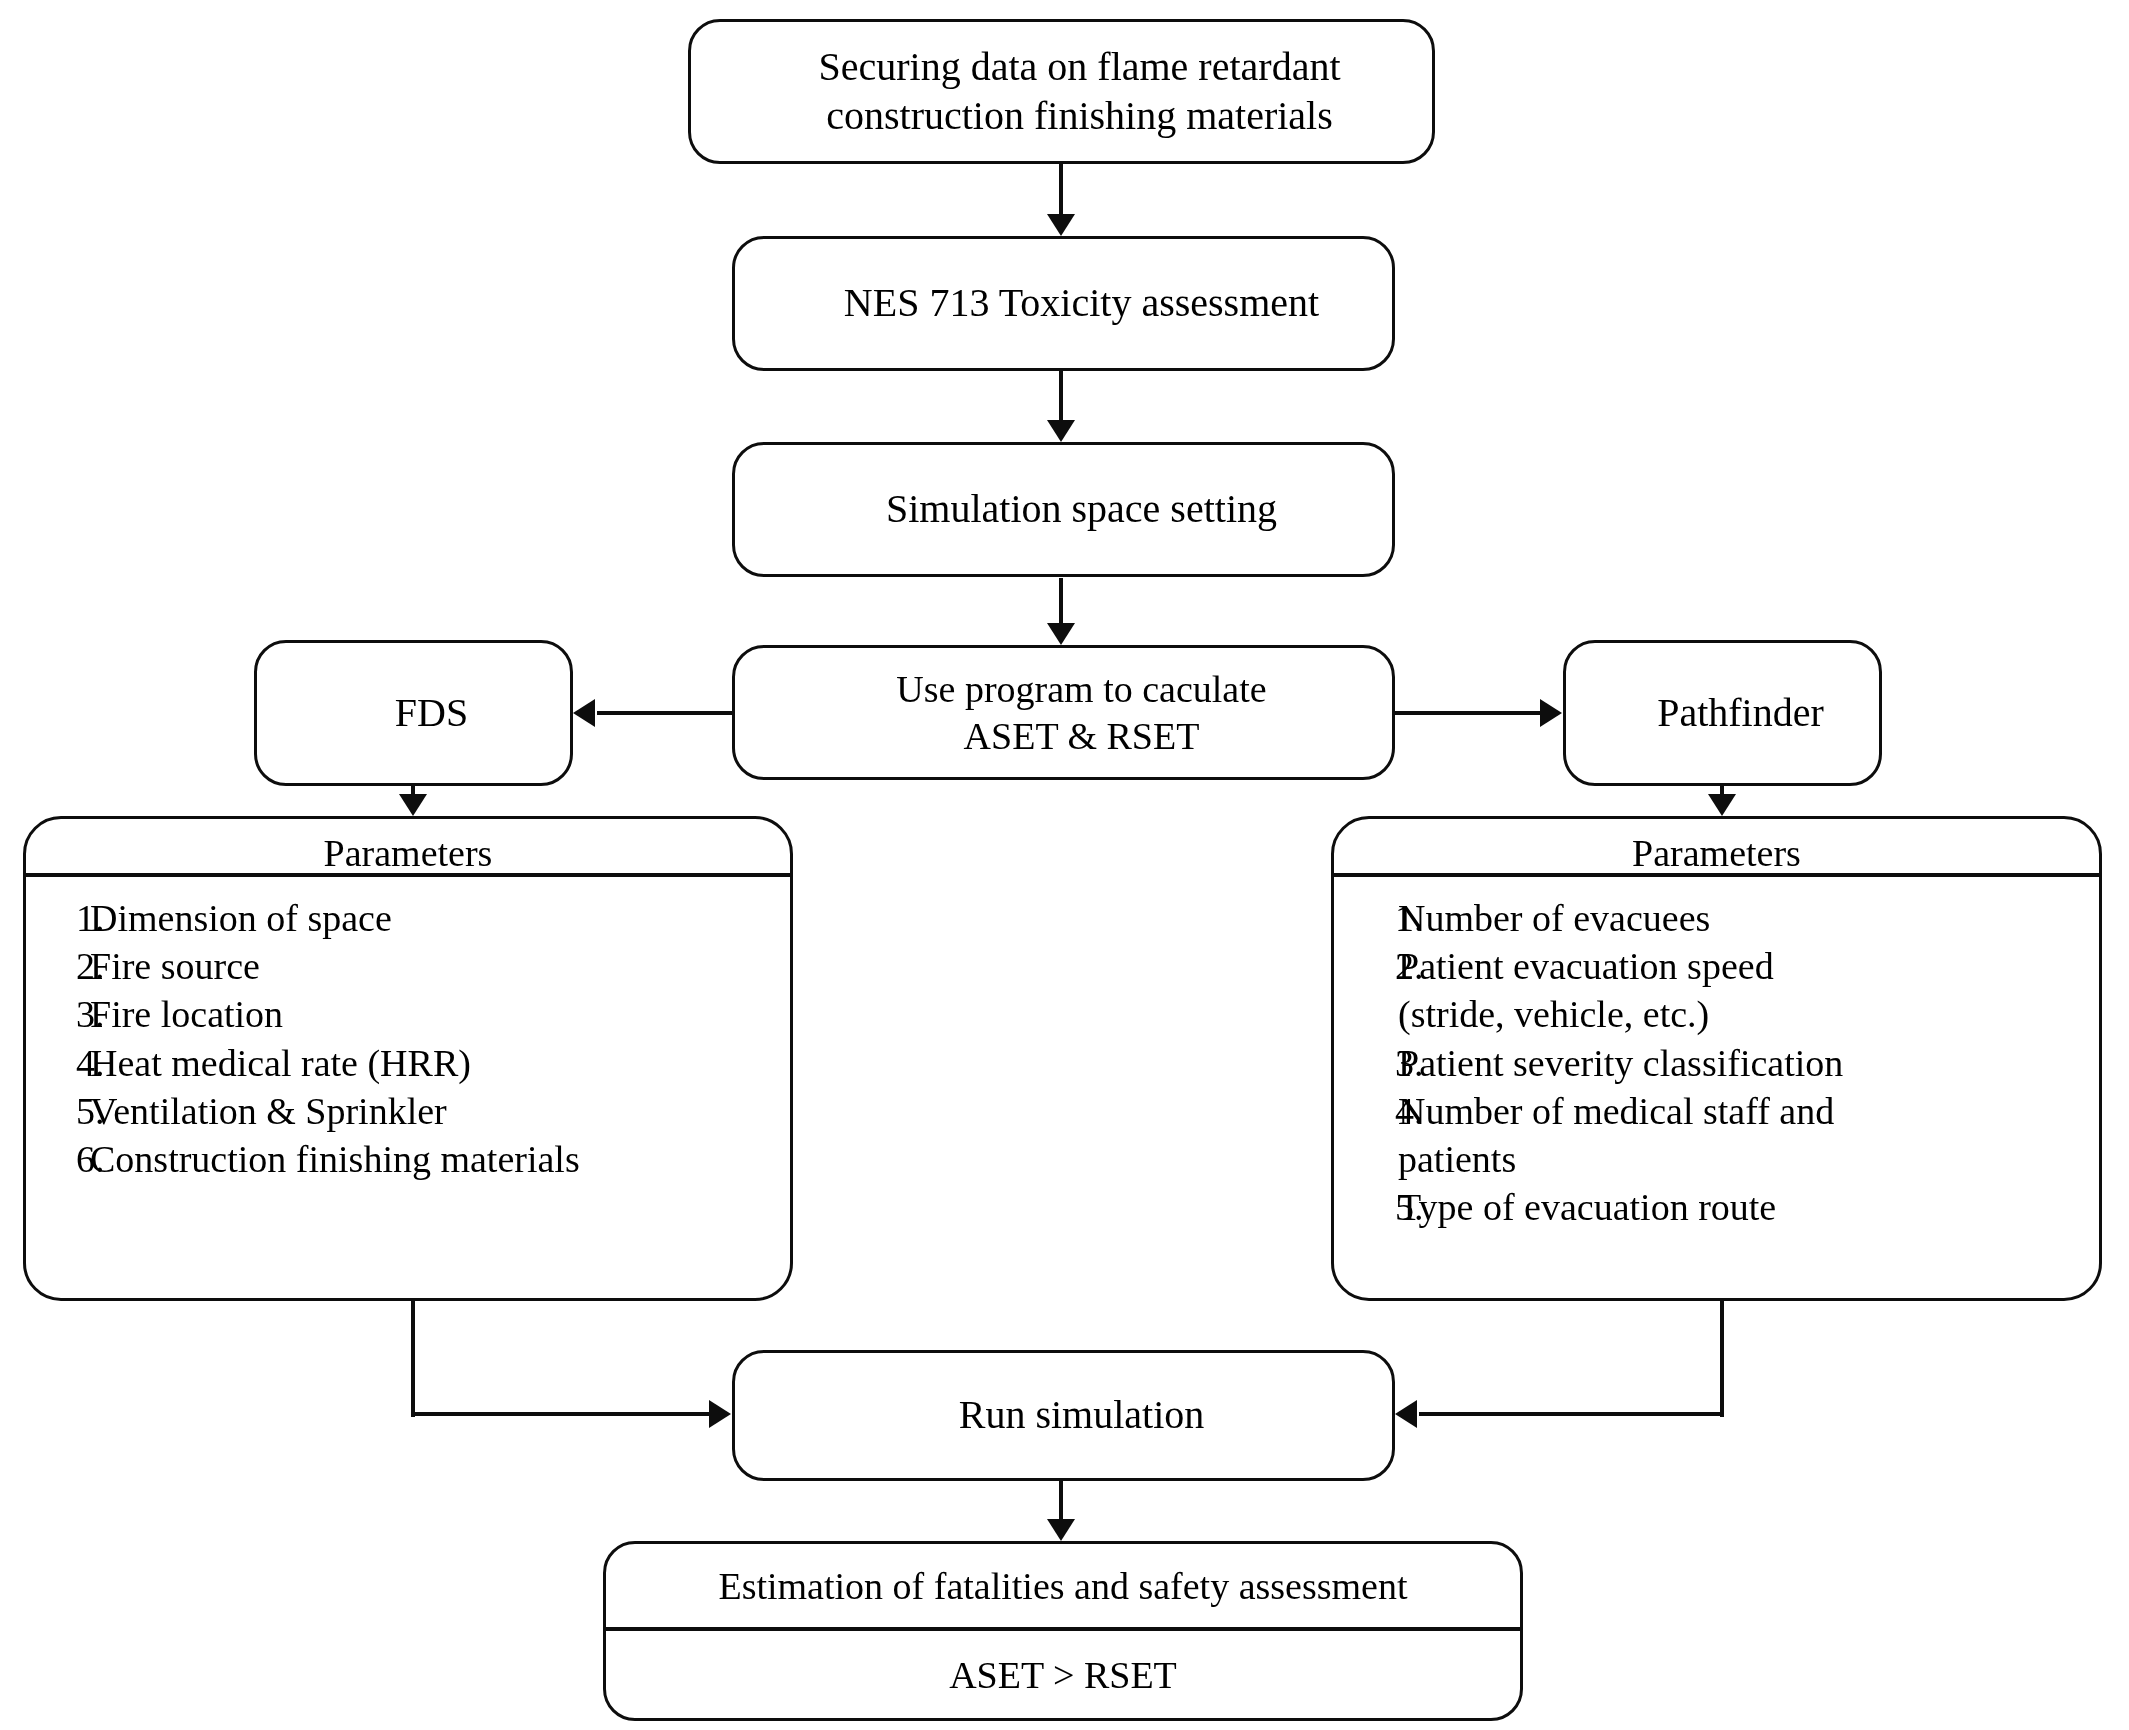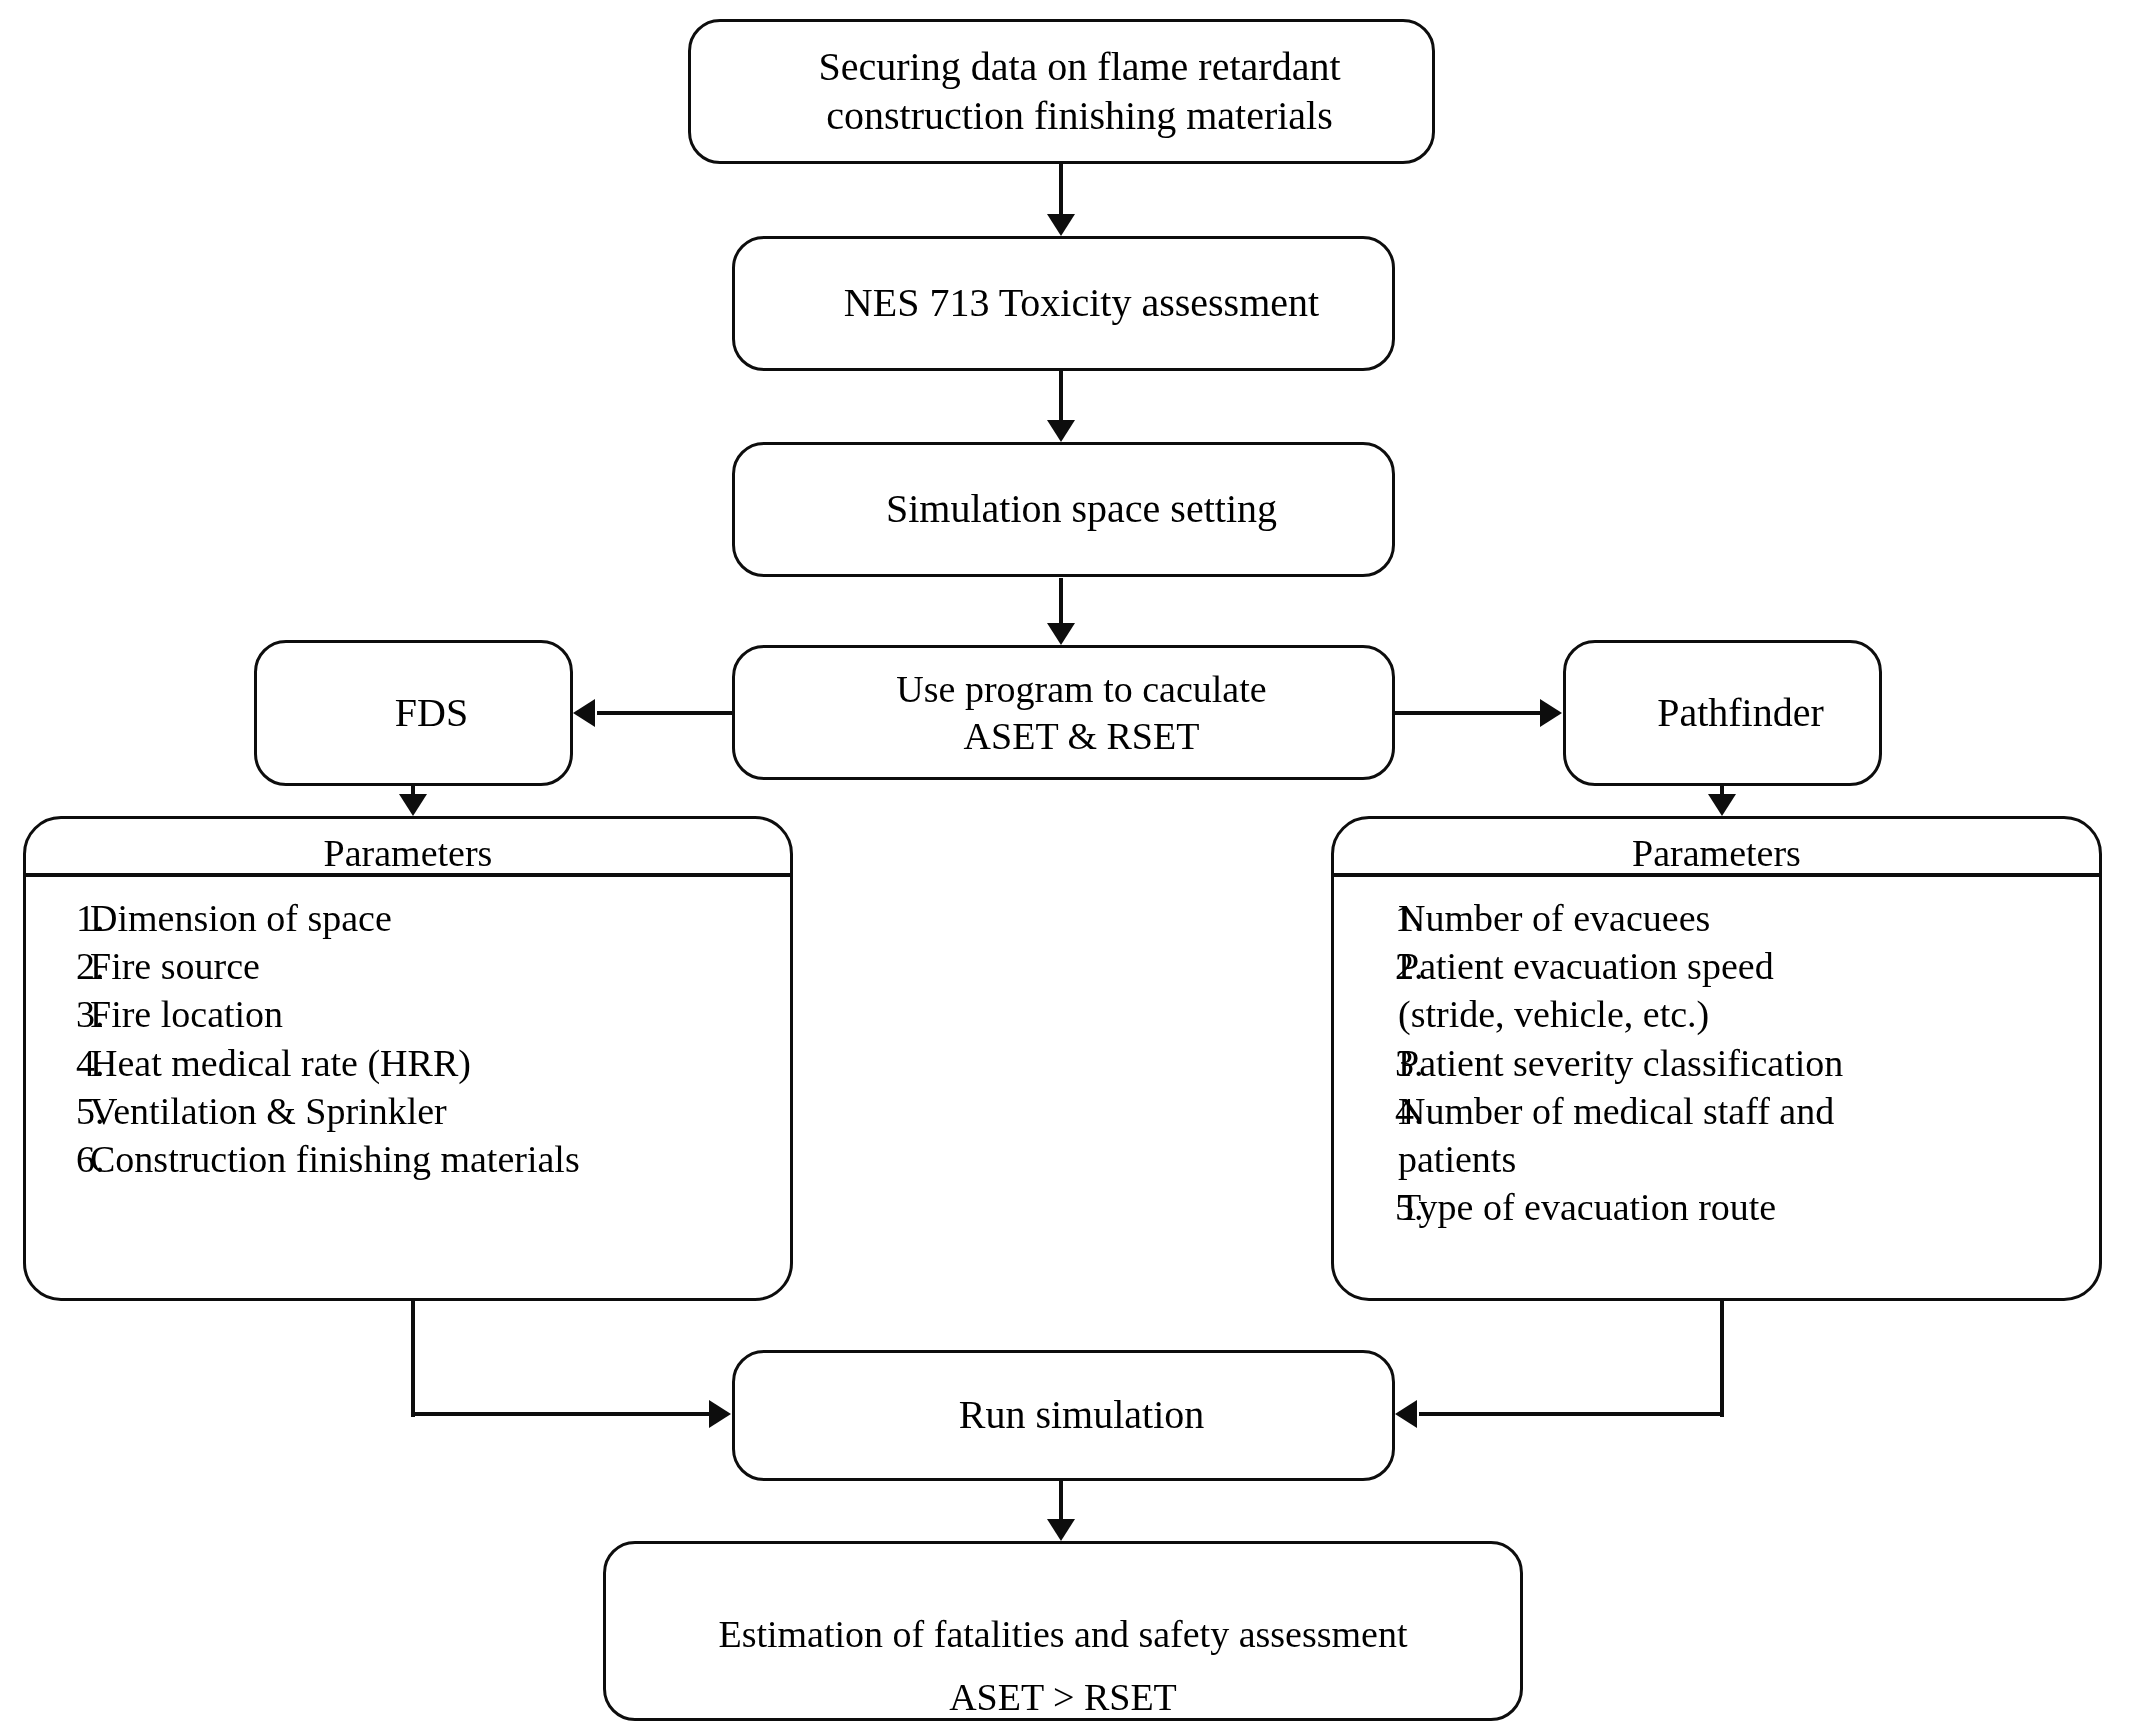--- a/index.html
+++ b/index.html
@@ -105,21 +105,21 @@
     border-radius: 32px;
     background: #ffffff;
     z-index: 5;
     overflow: hidden;
     display: flex;
     flex-direction: column;
   }
   #node-estimate .est-top {
     flex: 0 0 83px;
     display: flex; align-items: center; justify-content: center;
-    font-size: 38px; color: #000; text-align: center; margin-top: 48px;
+    font-size: 38px; color: #000; text-align: center;
   }
   #node-estimate .est-rule { height: 4.4px; background: #0d0d0d; }
   #node-estimate .est-bot {
     flex: 1 1 auto;
     display: flex; align-items: center; justify-content: center;
     font-size: 38px; color: #000; text-align: right;
   }
 
   
   .conn { position: absolute; background: #0d0d0d; z-index: 1; }

